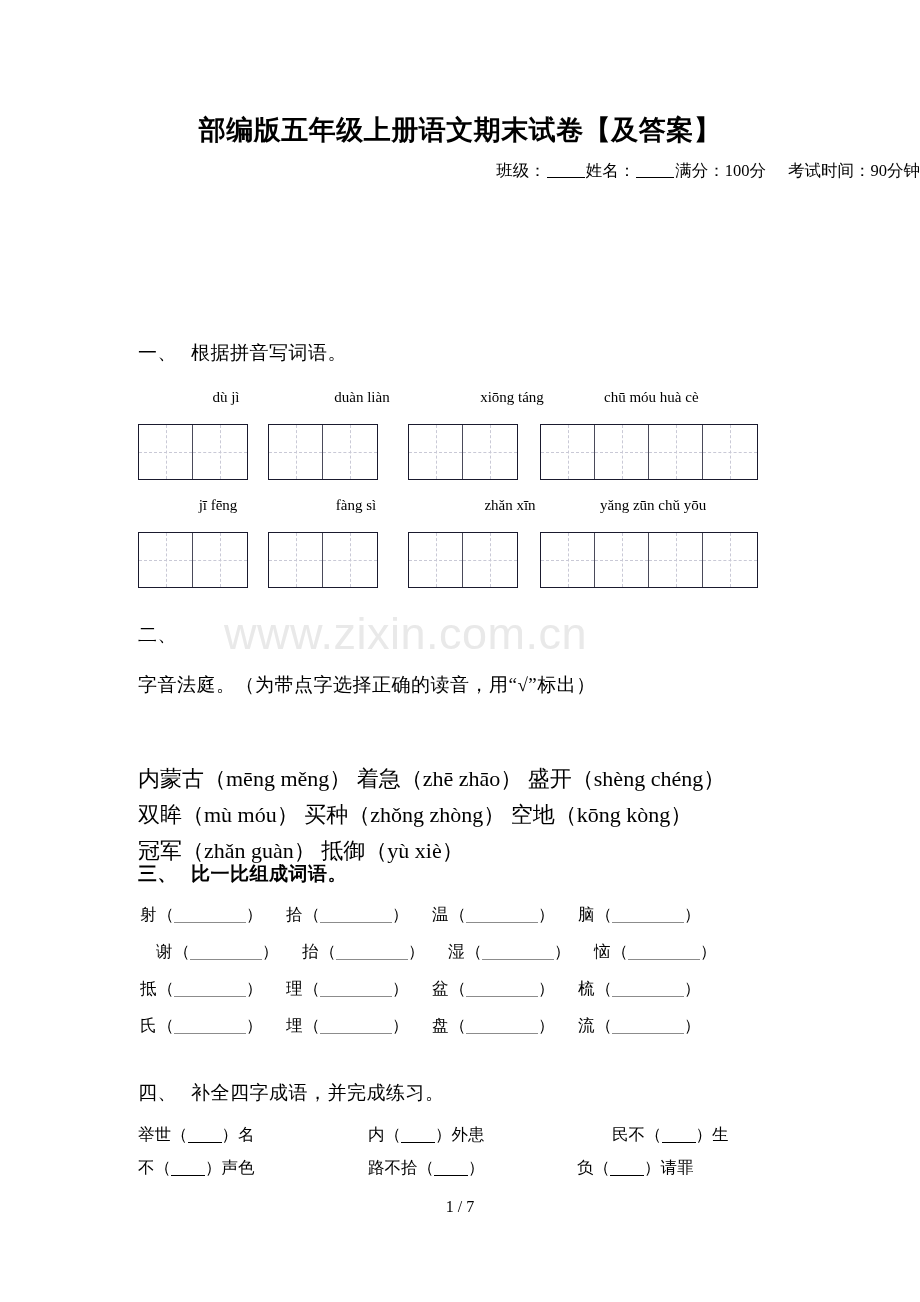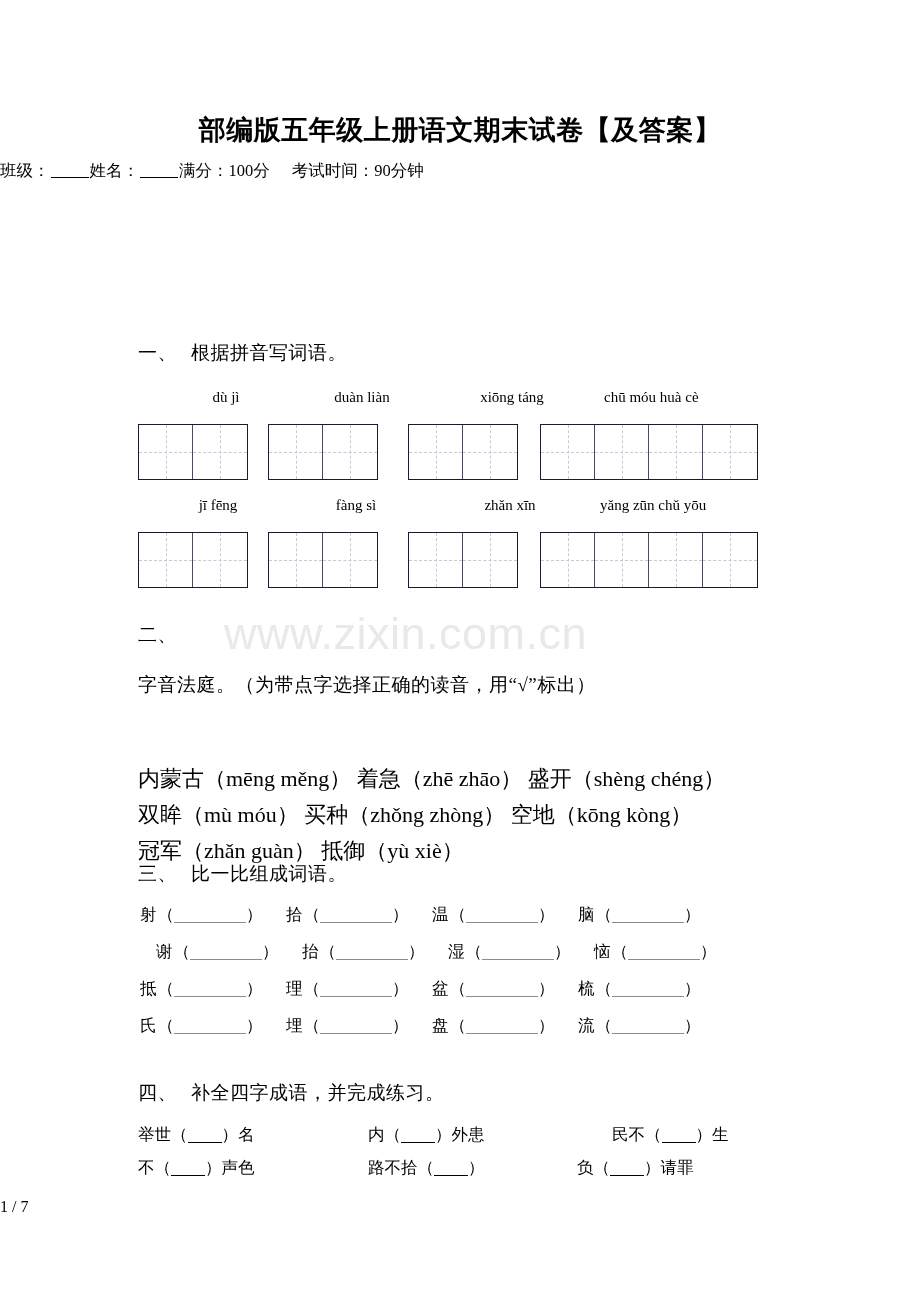--- a/index.html
+++ b/index.html
@@ -45,21 +45,21 @@
     top: 112px;
     text-align: center;
     font-size: 27px;
     font-weight: bold;
     letter-spacing: 0.5px;
   }
   .doc-subtitle {
     position: absolute;
     left: 0; right: 0;
     top: 160px;
-    text-align: left;
+    text-align: right;
     font-size: 16.5px;
     white-space: nowrap;
   }
   .doc-subtitle .blank-u {
     display: inline-block;
     width: 38px;
     border-bottom: 1.6px solid #000;
     margin: 0 1px;
     vertical-align: -2px;
   }
@@ -168,21 +168,21 @@
     width: 34px;
     border-bottom: 1.4px solid #000;
     vertical-align: -3px;
   }
 
   
   .footer {
     position: absolute;
     left: 0; right: 0;
     top: 1198px;
-    text-align: left;
+    text-align: center;
     font-size: 16px;
   }
 </style>
 </head>
 <body>
 
 <div class="page">
 
   <div class="watermark">www.zixin.com.cn</div>
 
@@ -253,21 +253,21 @@
       </div>
     </div>
 
     <div class="sec-head" style="left:138px; top:622px;">二、</div>
     <div class="sec-head" style="left:138px; top:672px;">字音法庭。（为带点字选择正确的读音，用“√”标出）</div>
 
     <div class="body-line" style="left:138px; top:725px;">内蒙古（mēng  měng）    着急（zhē  zhāo）     盛开（shèng chéng）</div>
     <div class="body-line" style="left:138px; top:761px;">双眸（mù  móu）        买种（zhǒng zhòng）   空地（kōng  kòng）</div>
     <div class="body-line" style="left:138px; top:797px;">冠军（zhǎn  guàn）     抵御（yù xiè）</div>
 
-    <div class="sec-head" style="left:138px; top:861px;">
+    <div class="sec-head" style="left:138px; top:861px;font-weight:bold;">
       <span class="idx">三、</span><span>比一比组成词语。</span>
     </div>
 
     <div class="ci-row" style="left:140px; top:904px;">
       <span class="ci-item" style="width:146px;"><span class="ch">射</span>（<span class="blank-long"></span>）</span><span class="ci-item" style="width:146px;"><span class="ch">拾</span>（<span class="blank-long"></span>）</span><span class="ci-item" style="width:146px;"><span class="ch">温</span>（<span class="blank-long"></span>）</span><span class="ci-item"><span class="ch">脑</span>（<span class="blank-long"></span>）</span>
     </div>
 
     <div class="ci-row" style="left:156px; top:941px;">
       <span class="ci-item" style="width:146px;"><span class="ch">谢</span>（<span class="blank-long"></span>）</span><span class="ci-item" style="width:146px;"><span class="ch">抬</span>（<span class="blank-long"></span>）</span><span class="ci-item" style="width:146px;"><span class="ch">湿</span>（<span class="blank-long"></span>）</span><span class="ci-item"><span class="ch">恼</span>（<span class="blank-long"></span>）</span>
     </div>

